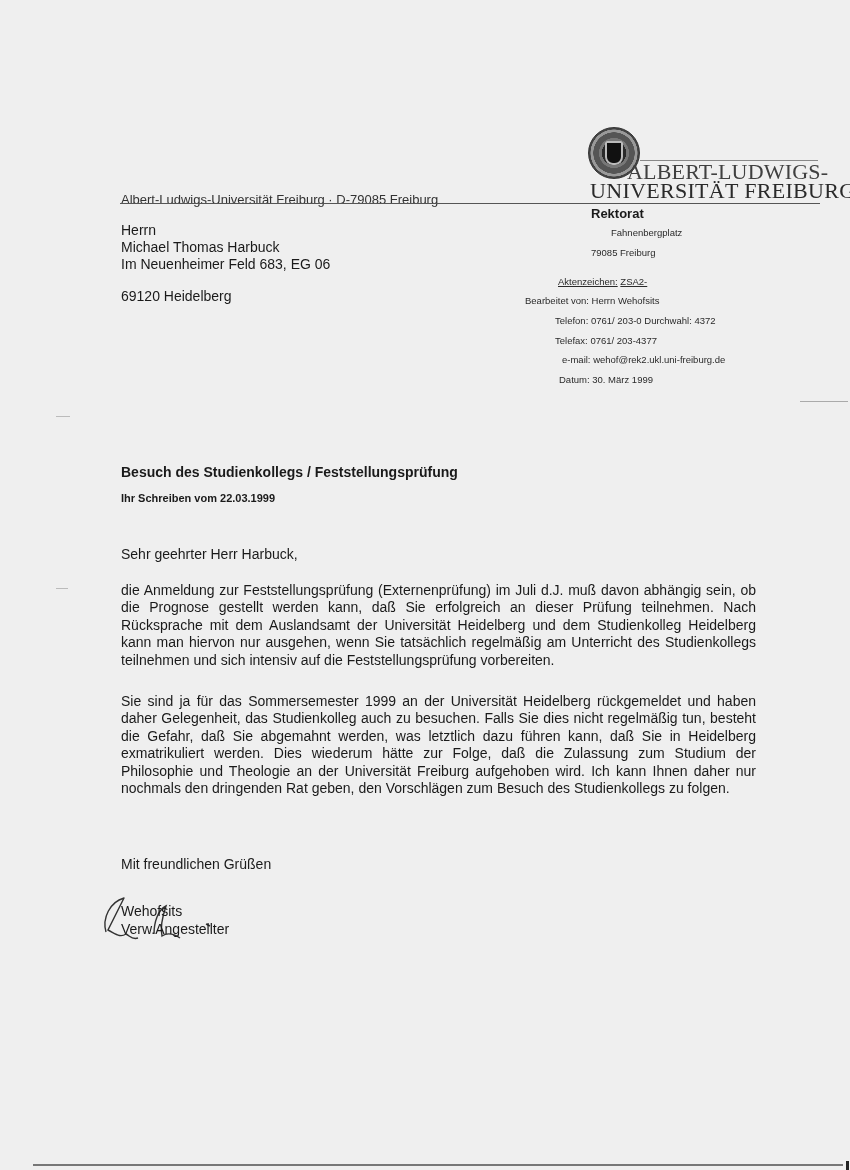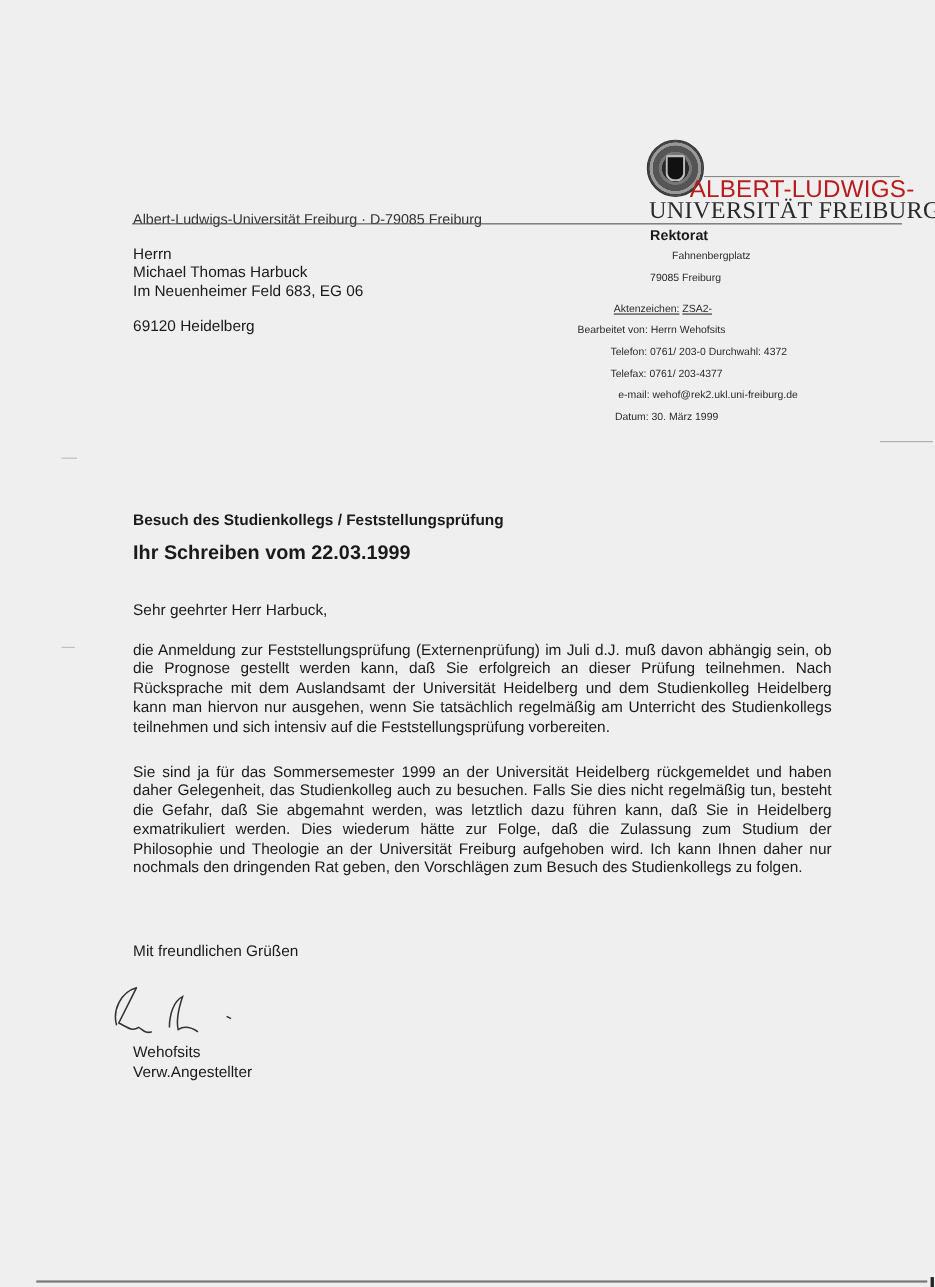--- a/index.html
+++ b/index.html
@@ -20,22 +20,22 @@
     background: radial-gradient(circle, #2a2a2a 0 34%, #777 35% 42%, #555 43% 58%, #999 59% 66%, #444 67% 100%);
     border: 1px solid #333;
   }
   .seal-inner {
     position: absolute; left: 16px; top: 13px; width: 18px; height: 24px;
     background: #111; border-radius: 2px 2px 8px 8px;
     box-shadow: inset 0 0 0 2px #bbb;
   }
   .uni-line-top { left: 640px; top: 160px; width: 178px; height: 1px; background: #888; }
   .uni-name1 {
-    left: 627px; top: 159px; font-family: Liberation Sans, sans-serif;
-    font-size: 22px; letter-spacing: 0.2px; color: #b91c1c; white-space: nowrap;
+    left: 627px; top: 159px; font-family: Liberation Serif, serif;
+    font-size: 22px; letter-spacing: 0.2px; color: #404040; white-space: nowrap;
   }
   .uni-name2 {
     left: 590px; top: 178px; font-family: "Liberation Serif", serif;
     font-size: 22px; letter-spacing: 0.3px; color: #2a2a2a; white-space: nowrap;
   }
   .header-rule { left: 120px; top: 203px; width: 700px; height: 1px; background: #555; }
   .sender-line { left: 121px; top: 192px; font-size: 13px; color: #333; white-space: nowrap; }
 
   .rektorat { left: 591px; top: 206px; font-size: 13px; font-weight: bold; }
   .small { font-size: 9.5px; color: #2a2a2a; white-space: nowrap; }
@@ -48,34 +48,34 @@
   .fax { left: 555px; top: 335px; }
   .mail { left: 562px; top: 354px; }
   .datum { left: 559px; top: 374px; }
 
   
   .addr { left: 121px; top: 222px; font-size: 14px; line-height: 17px; }
   .addr-city { left: 121px; top: 288px; font-size: 14px; }
 
   
   .subject { left: 121px; top: 464px; font-size: 14px; font-weight: bold; }
-  .ref { left: 121px; top: 492px; font-size: 18px; font-weight: bold; }
+  .ref { left: 121px; top: 492px; font-size: 11px; font-weight: bold; }
 
   .salutation { left: 121px; top: 546px; font-size: 14px; }
 
   .para {
     left: 121px; width: 635px; font-size: 14px; line-height: 17.4px;
     text-align: justify;
   }
   .p1 { top: 582px; }
   .p2 { top: 693px; }
 
   .closing { left: 121px; top: 856px; font-size: 14px; }
   .signature { left: 96px; top: 888px; width: 130px; height: 60px; }
-  .signer { left: 121px; top: 947px; font-size: 14px; line-height: 18px; }
+  .signer { left: 121px; top: 902px; font-size: 14px; line-height: 18px; }
 
   .edge-mark1 { left: 56px; top: 416px; width: 14px; height: 1px; background: #bbb; }
   .edge-mark2 { left: 56px; top: 588px; width: 12px; height: 1px; background: #bbb; }
   .right-mark { left: 800px; top: 401px; width: 48px; height: 1px; background: #aaa; }
   .bottom-rule { left: 33px; top: 1164px; width: 810px; height: 2px; background: #777; }
   .bottom-corner { left: 846px; top: 1161px; width: 3px; height: 9px; background: #222; }
 </style>
 </head>
 <body>
 

